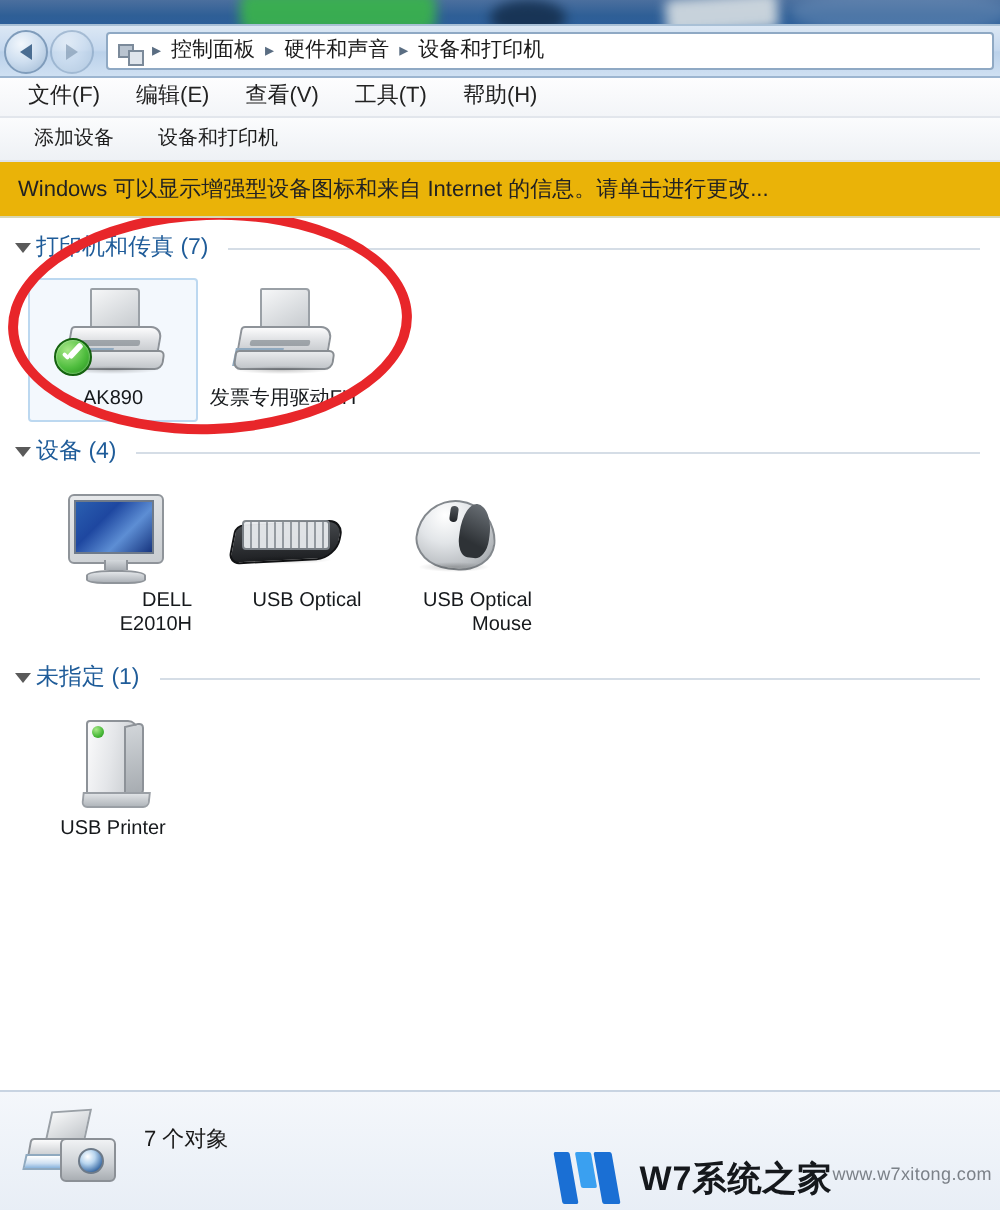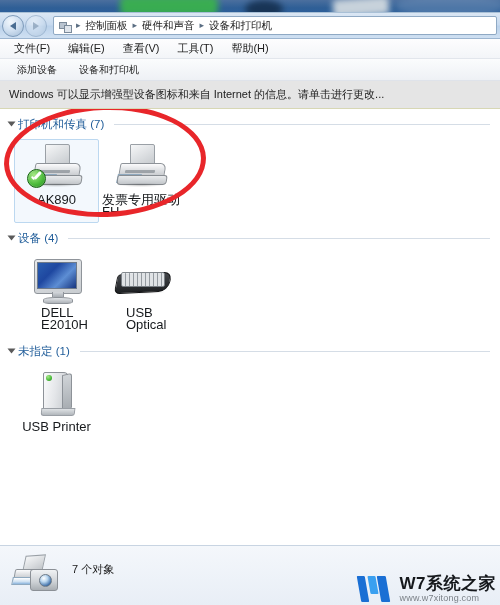--- a/index.html
+++ b/index.html
@@ -96,21 +96,21 @@
     display: flex; align-items: center; padding-left: 8px; gap: 4px;
   }
   .tool-item {
     font-size: 10px; color: #1c1c1c; padding: 2px 9px; line-height: 14px; white-space: nowrap;
     border-radius: 2px;
   }
 
   
   .infobar {
     height: 27px;
-    background: #e5e5e5;
+    background: #eab308;
     border-bottom: 1px solid #d7d7b4;
     display: flex; align-items: center;
     padding-left: 9px;
   }
   .infobar-text { font-size: 11px; color: #222; white-space: nowrap; }
 
   
   .content {
     position: relative;
     height: 436px;
@@ -147,21 +147,21 @@
     display: flex; flex-direction: column; align-items: center;
     border: 1px solid transparent; border-radius: 2px;
     position: relative;
   }
   .item.selected {
     background: #f3f8fd;
     border: 1px solid #bcd8f0;
   }
   .item-icon { width: 58px; height: 48px; position: relative; }
   .item-label {
-    font-size: 13px; color: #16191c; text-align: left; line-height: 12px;
+    font-size: 10px; color: #16191c; text-align: right; line-height: 12px;
     margin-top: 3px; word-break: break-word;
   }
   .item.devrow .item-label { margin-top: 2px; margin-left: 24px; }
 
   
   .pr { position:absolute; left:0; top:0; width:58px; height:48px; }
   .pr .lid {
     position:absolute; left:17px; top:1px; width:23px; height:22px;
     background: linear-gradient(150deg,#f6f7f8 0%, #d9dcdf 55%, #c2c6ca 100%);
     border: 1px solid #9aa0a6;
@@ -387,21 +387,21 @@
   }
   .wm-logo {
     position: relative; width: 36px; height: 30px;
   }
   .wm-logo span {
     position: absolute; display:block; background: #1e7fe0; border-radius: 1px;
   }
   .wm-logo span:nth-child(1) { left:0px;  top:2px; width:8px; height:26px; transform: skewX(10deg); background:#1a6fd4;}
   .wm-logo span:nth-child(2) { left:10px; top:2px; width:8px; height:18px; transform: skewX(10deg); background:#3aa0f0;}
   .wm-logo span:nth-child(3) { left:20px; top:2px; width:9px; height:26px; transform: skewX(10deg); background:#1a6fd4;}
-  .wm-texts { display:flex; flex-direction: column; line-height: 1; }
+  .wm-texts { display:flex; flex-direction: row; line-height: 1; }
   .wm-title { font-size: 17px; font-weight: bold; color: #15181c; letter-spacing: .5px; }
   .wm-url { font-size: 9px; color: #7b8188; margin-top: 2px; letter-spacing: .2px; }
 </style>
 </head>
 <body>
 
 <div id="root">
 
   <div class="desktop-strip">
     <div class="desk-blob desk-green"></div>
@@ -519,20 +519,31 @@
             <div class="item-icon">
               <div class="kb">
                 <div class="kbody"></div>
                 <div class="keys"></div>
                 <div class="kshadow"></div>
               </div>
             </div>
             <div class="item-label">USB Optical</div>
           </div>
 
+          <div class="item devrow">
+            <div class="item-icon">
+              <div class="ms">
+                <div class="shell"></div>
+                <div class="dark"></div>
+                <div class="wheel"></div>
+                <div class="msshadow"></div>
+              </div>
+            </div>
+            <div class="item-label">USB Optical Mouse</div>
+          </div>
 
         </div>
       </div>
 
       <div class="group">
         <div class="group-header">
           <span class="tri"></span>
           <span class="group-title">未指定 (1)</span>
           <span class="group-rule"></span>
         </div>

